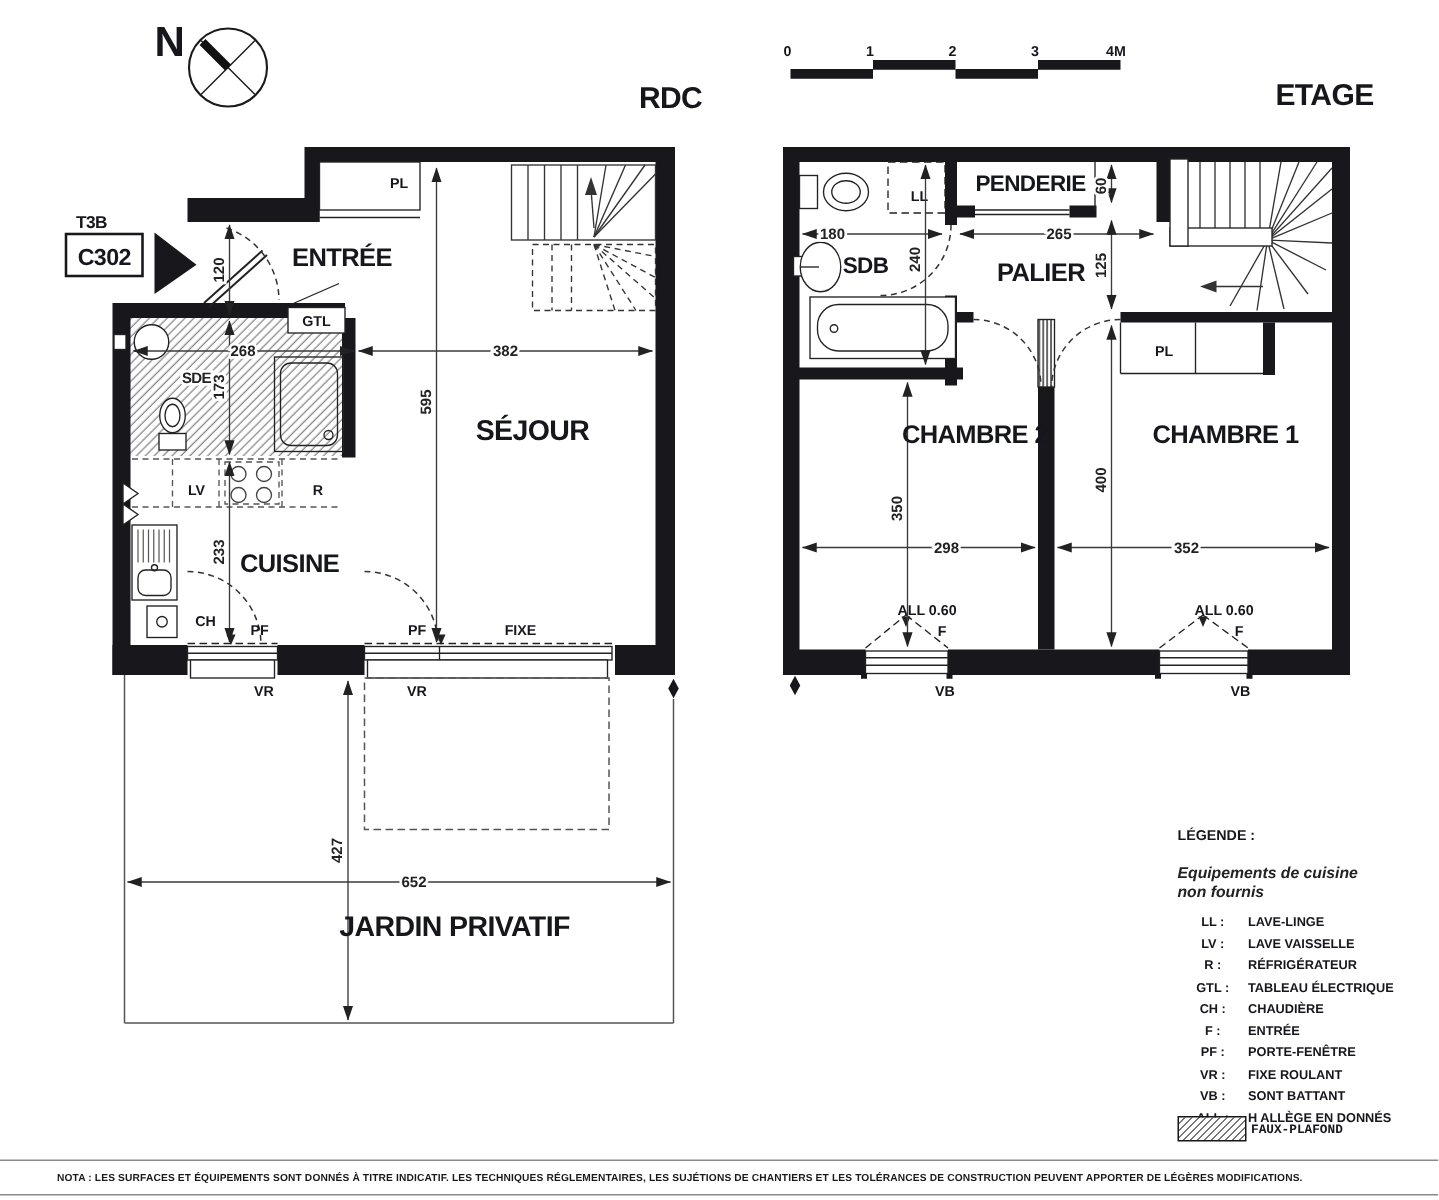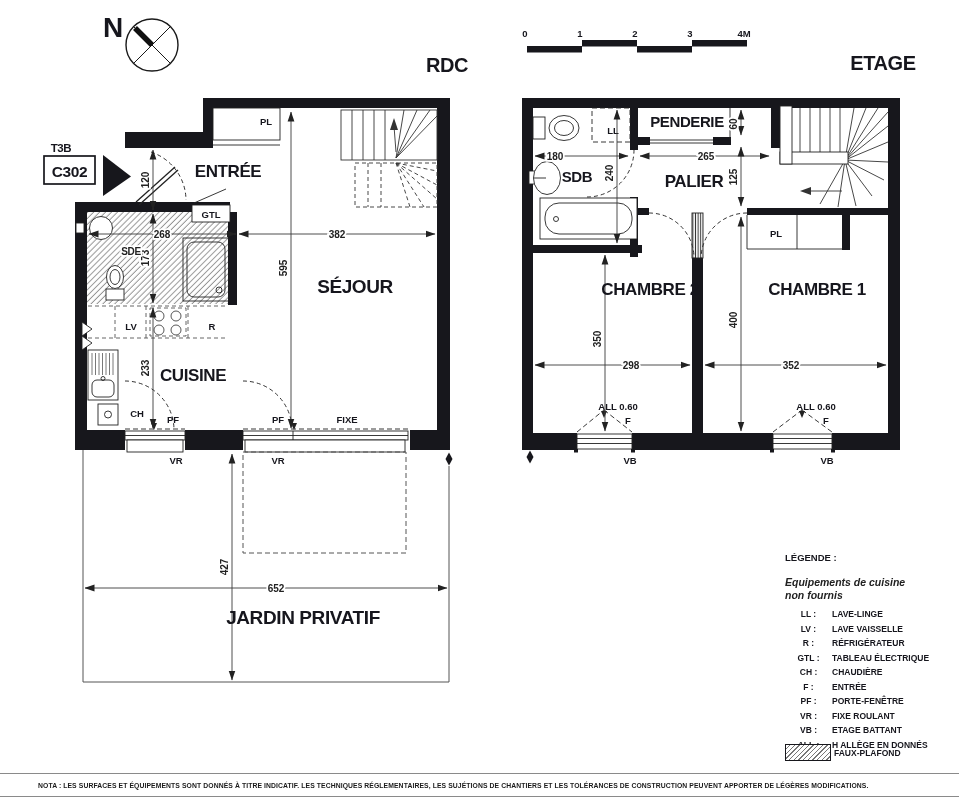--- a/index.html
+++ b/index.html
@@ -19,21 +19,21 @@
   .info-box{position:absolute;left:781px;top:487px;width:126px;height:46px;border:1.6px solid #17171c;
             border-radius:2px;padding:3px 0 0 8px;font-size:10px;font-weight:bold;color:#16161d;line-height:14.5px;}
   .legend-title{position:absolute;left:785px;top:552px;font-size:9.5px;font-weight:bold;color:#16161d;}
   .equip-note{position:absolute;left:785px;top:576px;font-size:10.5px;font-style:italic;color:#222;line-height:13px;font-weight:bold;}
   .legend-rows{position:absolute;left:785px;top:607px;width:170px;font-size:8.5px;font-weight:bold;color:#16161d;text-align:center;}
   .legend-row{display:flex;height:14.5px;align-items:center;}
   .legend-abbr{width:47px;}
   .hatch-row{position:absolute;left:785px;top:744px;display:flex;align-items:center;}
   .hatch-swatch{width:44px;height:15px;border:1.5px solid #17171c;
      background:repeating-linear-gradient(135deg,#fff 0 2.4px,#777 2.4px 3.3px);}
-  .hatch-label{margin-left:3px;font-size:8.5px;font-weight:bold;color:#16161d;}
+  .hatch-label{margin-left:3px;font-size:8.5px;font-weight:bold;color:#16161d;font-family:Liberation Mono, monospace;}
   .nota-strip{position:absolute;left:0;top:773px;width:959px;height:22px;
      border-top:1.5px solid #8a8a8a;border-bottom:1.5px solid #8a8a8a;
      display:flex;align-items:center;}
   .nota-text{padding-left:38px;font-size:6.8px;font-weight:bold;color:#1a1a1a;letter-spacing:0.1px;}
 </style>
 </head>
 <body>
 
 <div class="sheet">
 <svg width="959" height="800" viewBox="0 0 959 800">
@@ -425,21 +425,21 @@
   <div class="legend-row">
         <span class="legend-abbr">PF :</span>
         <span>PORTE-FENÊTRE</span>
       </div>
   <div class="legend-row">
         <span class="legend-abbr">VR :</span>
         <span>FIXE ROULANT</span>
       </div>
   <div class="legend-row">
         <span class="legend-abbr">VB :</span>
-        <span>ETAGE BATTANT</span>
+        <span>SONT BATTANT</span>
       </div>
   <div class="legend-row">
         <span class="legend-abbr">ALL :</span>
         <span>H ALLÈGE EN DONNÉS</span>
       </div>
 </div>
 <div class="hatch-row">
   <div class="hatch-swatch"></div>
   <div class="hatch-label">FAUX-PLAFOND</div>
 </div>

